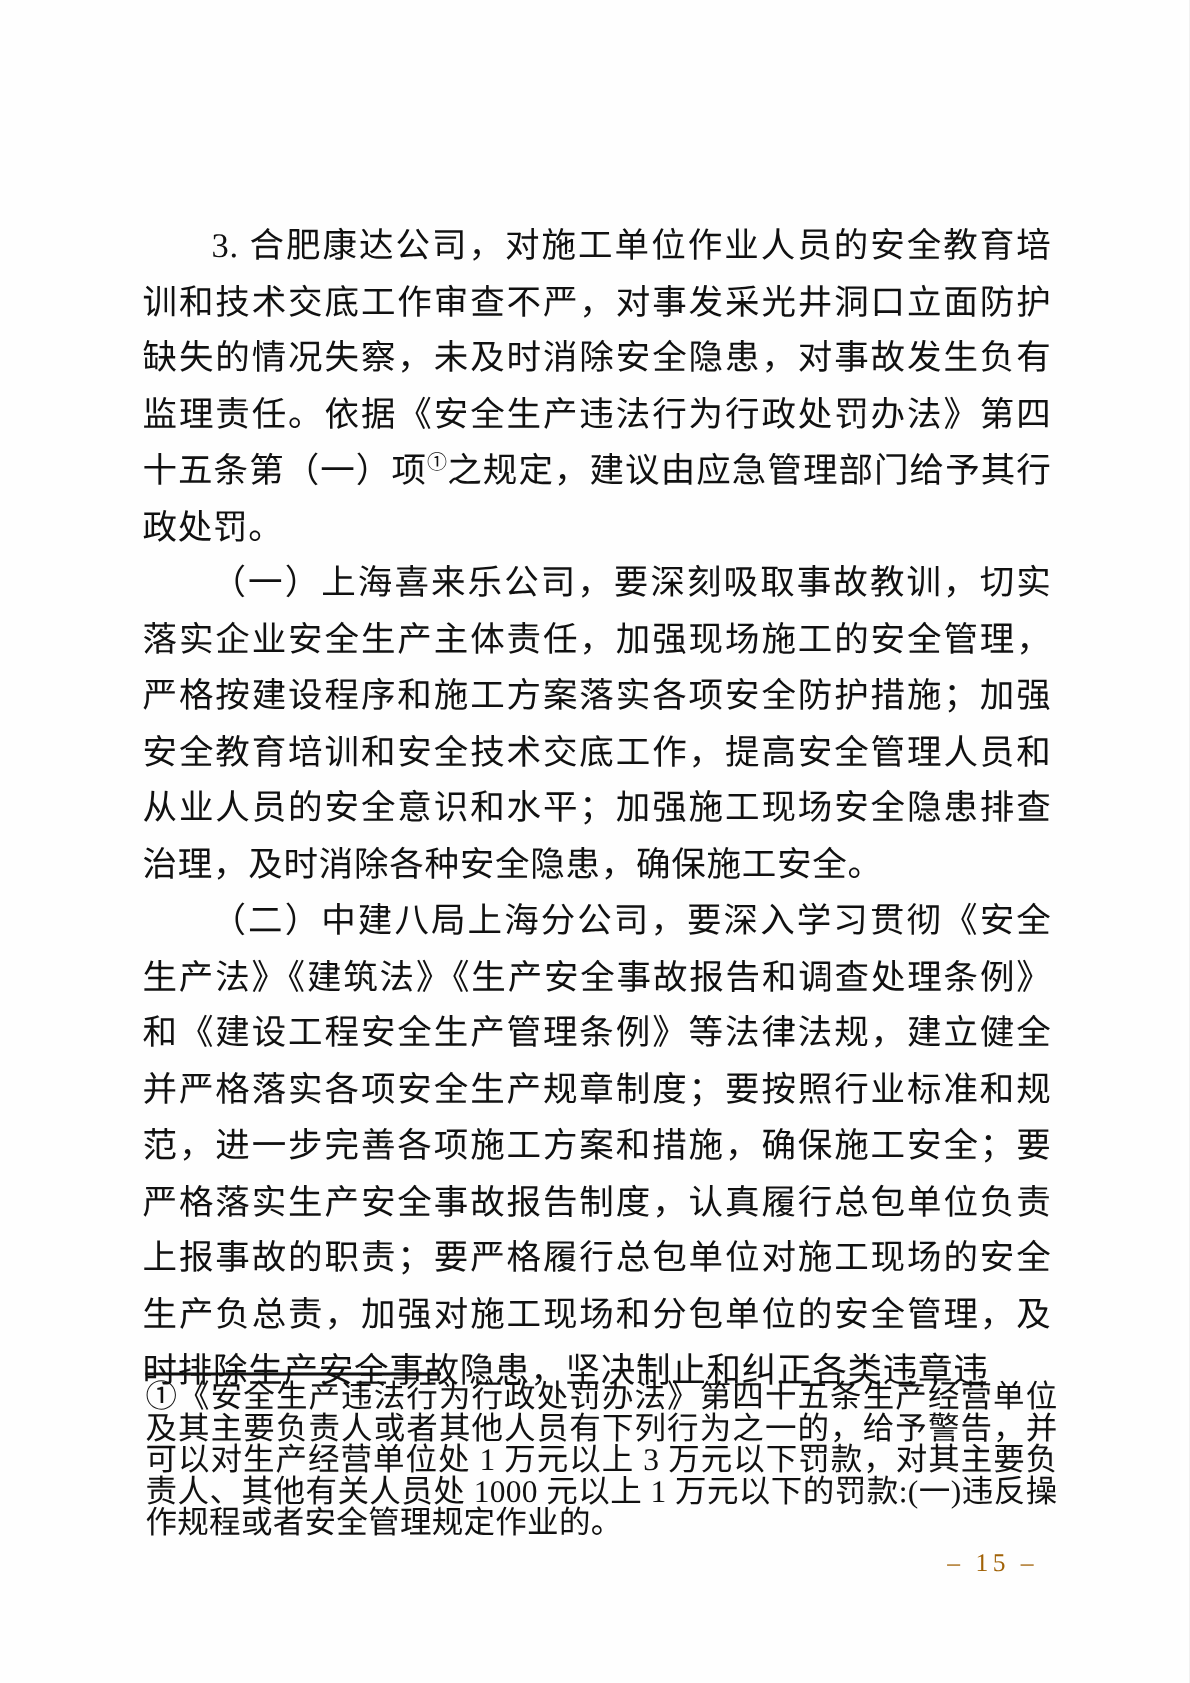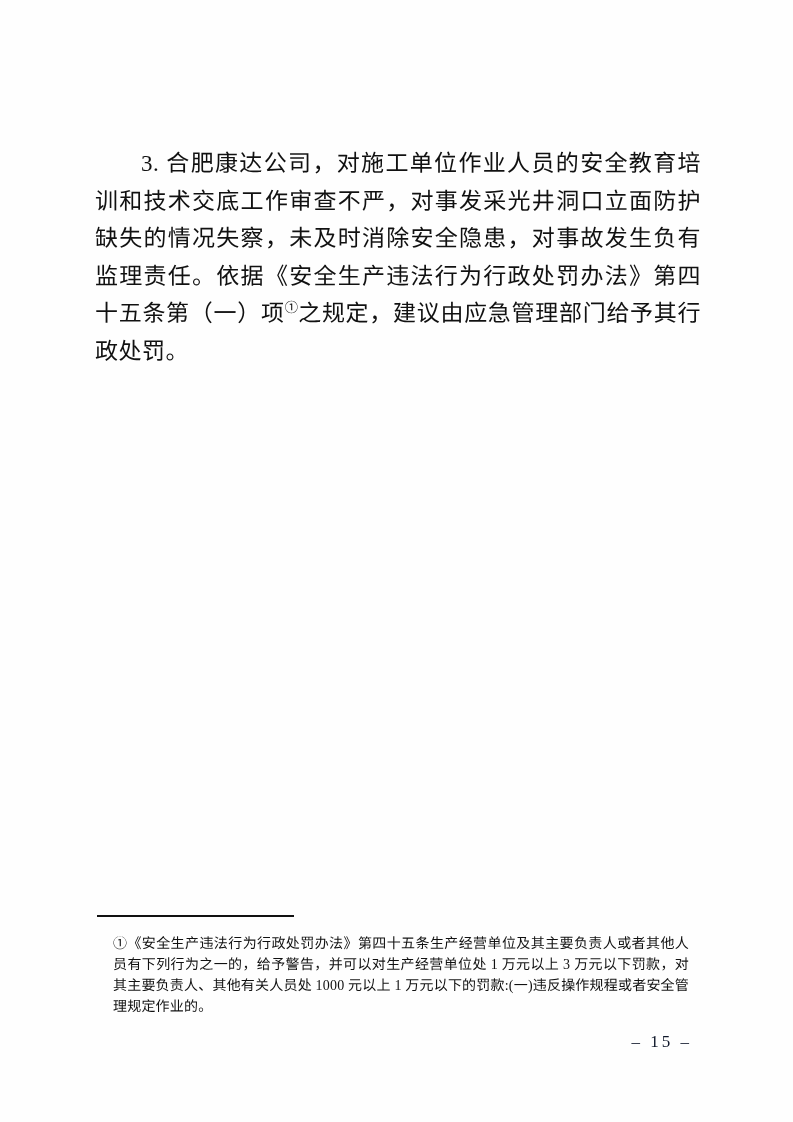--- a/index.html
+++ b/index.html
@@ -52,46 +52,48 @@
     top: 915px;
     width: 608px;
   }
   .footnote-rule {
     width: 197px;
     height: 0;
     border-top: 2px solid #111;
     margin: 0 0 4px 0;
   }
   .footnote-text {
-    margin: 16px;
-    font-size: 14px;
+    margin: 0;
+    font-size: 21px;
     line-height: 21px;
     text-align: justify;
     letter-spacing: 0.2px;
   }
   .page-number {
     position: absolute;
     top: 1032px;
     right: 101px;
     font-size: 17px;
     letter-spacing: 3px;
-    color: #0f172a;
+    color: #a16207;
   }
 </style>
 </head>
 <body>
 
 <div class="page">
 
   <div class="content">
 
     <p class="body-para"><span>3. 合肥康达公司，对施工单位作业人员的安全教育培训和技术交底工作审查不严，对事发采光井洞口立面防护缺失的情况失察，未及时消除安全隐患，对事故发生负有监理责任。依据《安全生产违法行为行政处罚办法》第四十五条第（一）项</span><span class="sup-ref">①</span><span>之规定，建议由应急管理部门给予其行政处罚。</span></p>
 
 
+    <p class="body-para">（一）上海喜来乐公司，要深刻吸取事故教训，切实落实企业安全生产主体责任，加强现场施工的安全管理，严格按建设程序和施工方案落实各项安全防护措施；加强安全教育培训和安全技术交底工作，提高安全管理人员和从业人员的安全意识和水平；加强施工现场安全隐患排查治理，及时消除各种安全隐患，确保施工安全。</p>
 
+    <p class="body-para">（二）中建八局上海分公司，要深入学习贯彻《安全生产法》《建筑法》《生产安全事故报告和调查处理条例》和《建设工程安全生产管理条例》等法律法规，建立健全并严格落实各项安全生产规章制度；要按照行业标准和规范，进一步完善各项施工方案和措施，确保施工安全；要严格落实生产安全事故报告制度，认真履行总包单位负责上报事故的职责；要严格履行总包单位对施工现场的安全生产负总责，加强对施工现场和分包单位的安全管理，及时排除生产安全事故隐患，坚决制止和纠正各类违章违</p>
 
   </div>
 
   <div class="footnote-block">
     <div class="footnote-rule"></div>
     <p class="footnote-text"><span>①</span><span>《安全生产违法行为行政处罚办法》第四十五条生产经营单位及其主要负责人或者其他人员有下列行为之一的，给予警告，并可以对生产经营单位处 1 万元以上 3 万元以下罚款，对其主要负责人、其他有关人员处 1000 元以上 1 万元以下的罚款:(一)违反操作规程或者安全管理规定作业的。</span></p>
   </div>
 
   <div class="page-number">– 15 –</div>
 

